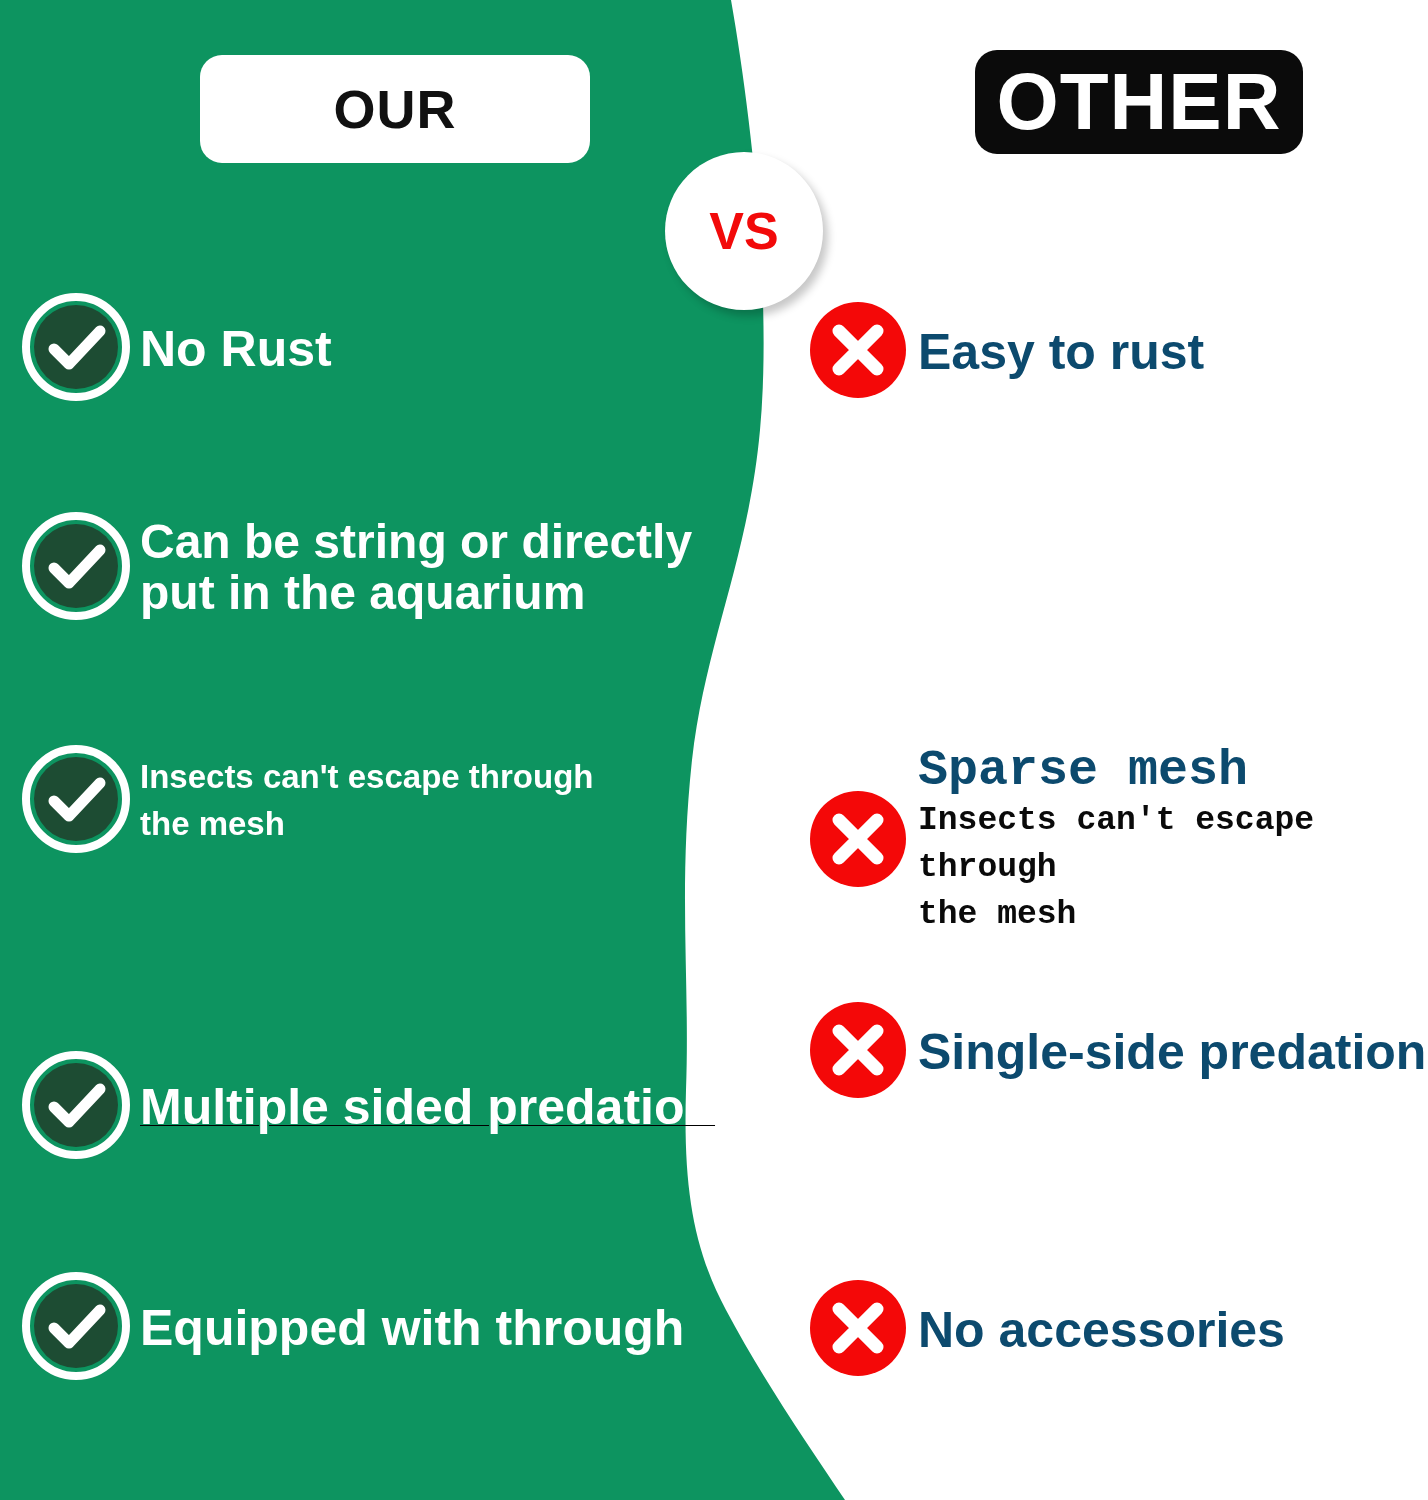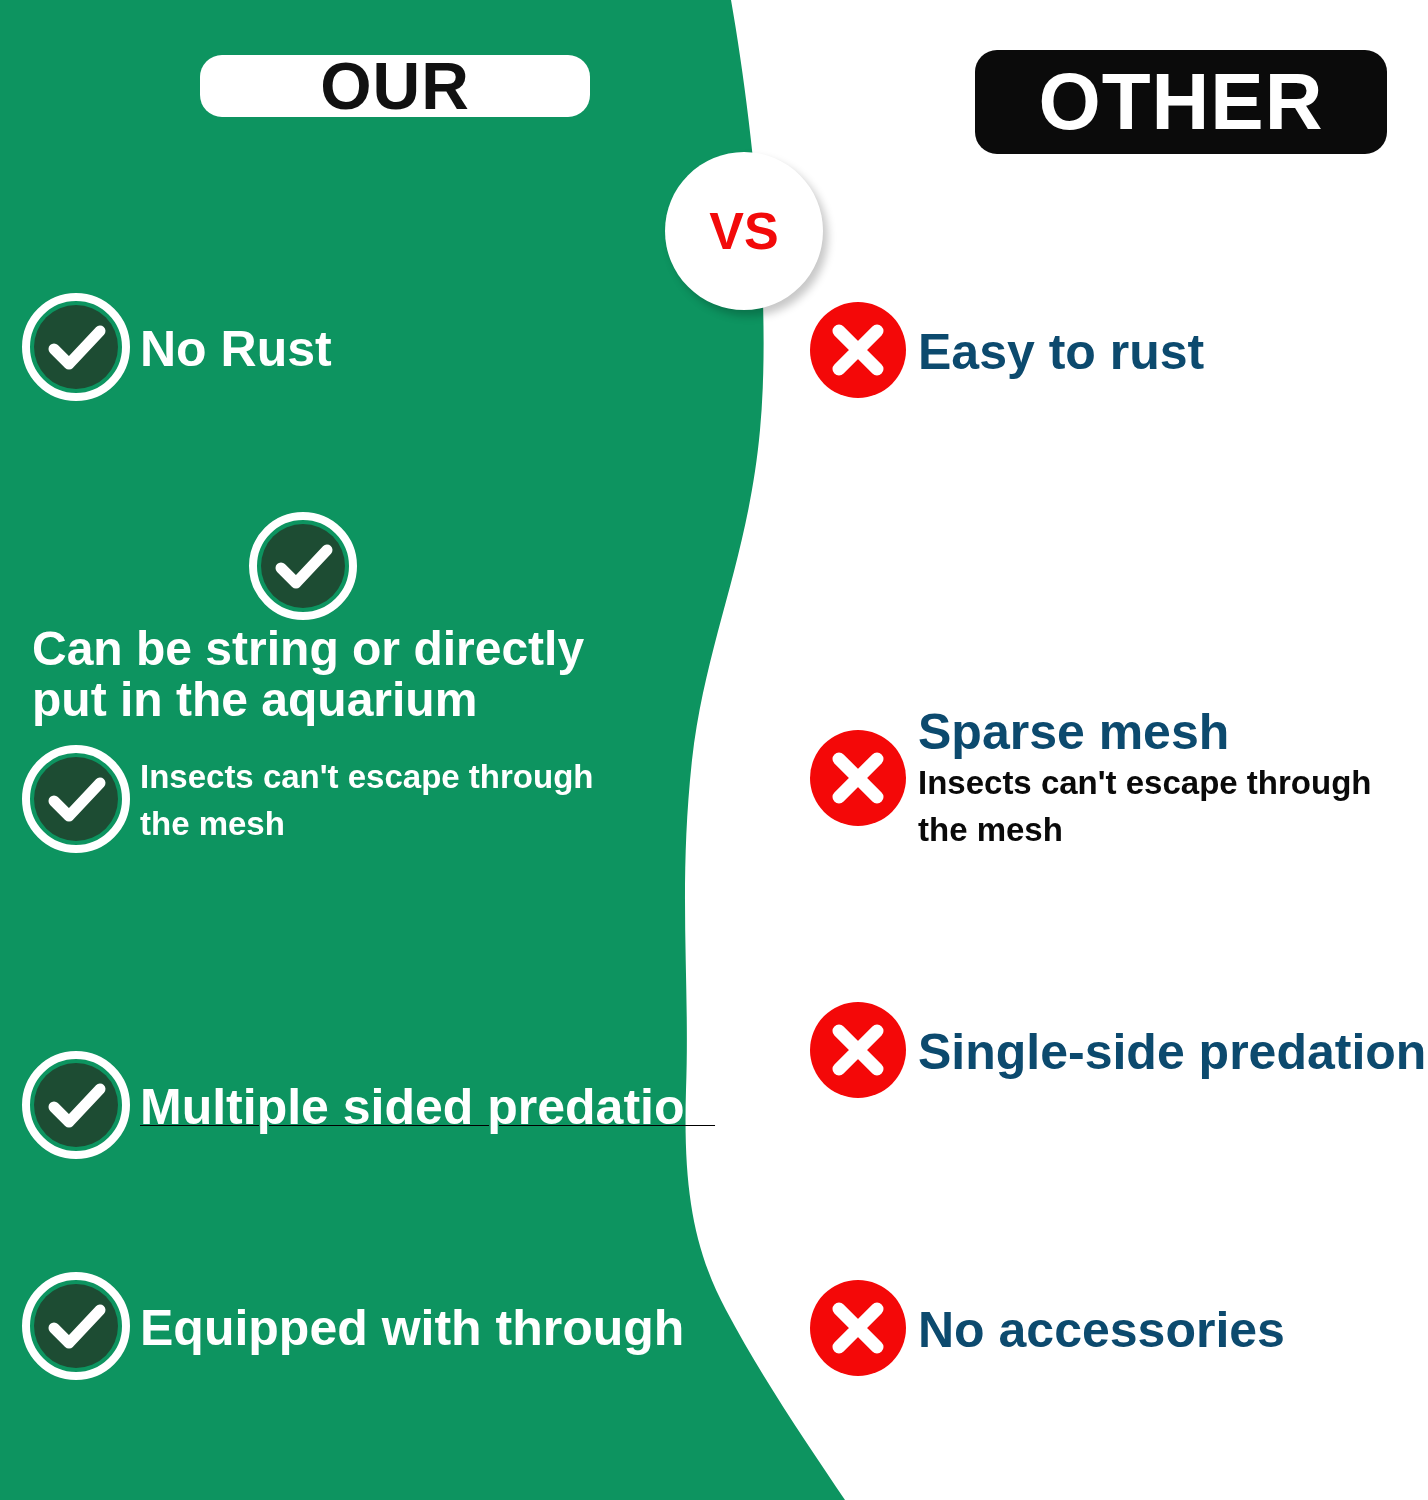--- a/index.html
+++ b/index.html
@@ -17,26 +17,26 @@
   
   .badge{
     position:absolute;
     display:flex;align-items:center;justify-content:center;
     font-weight:bold;
     letter-spacing:1px;
     line-height:1;
     white-space:nowrap;
   }
   #our-badge{
-    left:200px;top:55px;width:390px;height:62px;
+    left:200px;top:55px;width:390px;height:108px;
     background:#ffffff;border-radius:22px;
-    color:#111111;font-size:66px;
+    color:#111111;font-size:54px;
   }
   #other-badge{
-    left:975px;top:50px;width:412px;height:104px;
+    left:975px;top:50px;width:328px;height:104px;
     background:#0b0b0b;border-radius:22px;
     color:#ffffff;font-size:80px;
   }
 
   
   #vs-circle{
     position:absolute;left:665px;top:152px;width:158px;height:158px;
     border-radius:50%;
     background:#ffffff;
     box-shadow:5px 6px 9px rgba(0,0,0,0.22);
@@ -106,21 +106,21 @@
         <circle cx="54" cy="54" r="50" fill="none" stroke="#ffffff" stroke-width="8"></circle>
         <circle cx="54" cy="54" r="42" fill="#1d4c33"></circle>
         <path d="M32 56 L47 71 L78 38" fill="none" stroke="#ffffff" stroke-width="11" stroke-linecap="round" stroke-linejoin="round"></path>
       </svg>
     </span>
     <span class="texts">
       <span class="title">No Rust</span>
     </span>
   </div>
 
-  <div class="row left" style="top:512px;flex-direction:column;">
+  <div class="row left" style="top:512px;">
     <span class="icon">
       <svg class="check-icon" viewBox="0 0 108 108">
         <circle cx="54" cy="54" r="50" fill="none" stroke="#ffffff" stroke-width="8"></circle>
         <circle cx="54" cy="54" r="42" fill="#1d4c33"></circle>
         <path d="M32 56 L47 71 L78 38" fill="none" stroke="#ffffff" stroke-width="11" stroke-linecap="round" stroke-linejoin="round"></path>
       </svg>
     </span>
     <span class="texts">
       <span class="title two-line">Can be string or directly
 put in the aquarium</span>
@@ -173,21 +173,21 @@
         <circle cx="50" cy="50" r="48" fill="#f40808"></circle>
         <path d="M31 31 L69 69 M69 31 L31 69" stroke="#ffffff" stroke-width="13" stroke-linecap="round"></path>
       </svg>
     </span>
     <span class="texts">
       <span class="title">Easy to rust</span>
     </span>
   </div>
 
 
-  <div class="row right" style="top:707px;">
+  <div class="row right" style="top:745px;font-family:Liberation Mono, monospace;">
     <span class="icon">
       <svg class="x-icon" viewBox="0 0 100 100">
         <circle cx="50" cy="50" r="48" fill="#f40808"></circle>
         <path d="M31 31 L69 69 M69 31 L31 69" stroke="#ffffff" stroke-width="13" stroke-linecap="round"></path>
       </svg>
     </span>
     <span class="texts">
       <span class="title with-sub" style="display:block;">Sparse mesh</span>
       <span class="sub" style="display:block;">Insects can't escape through
 the mesh</span>

